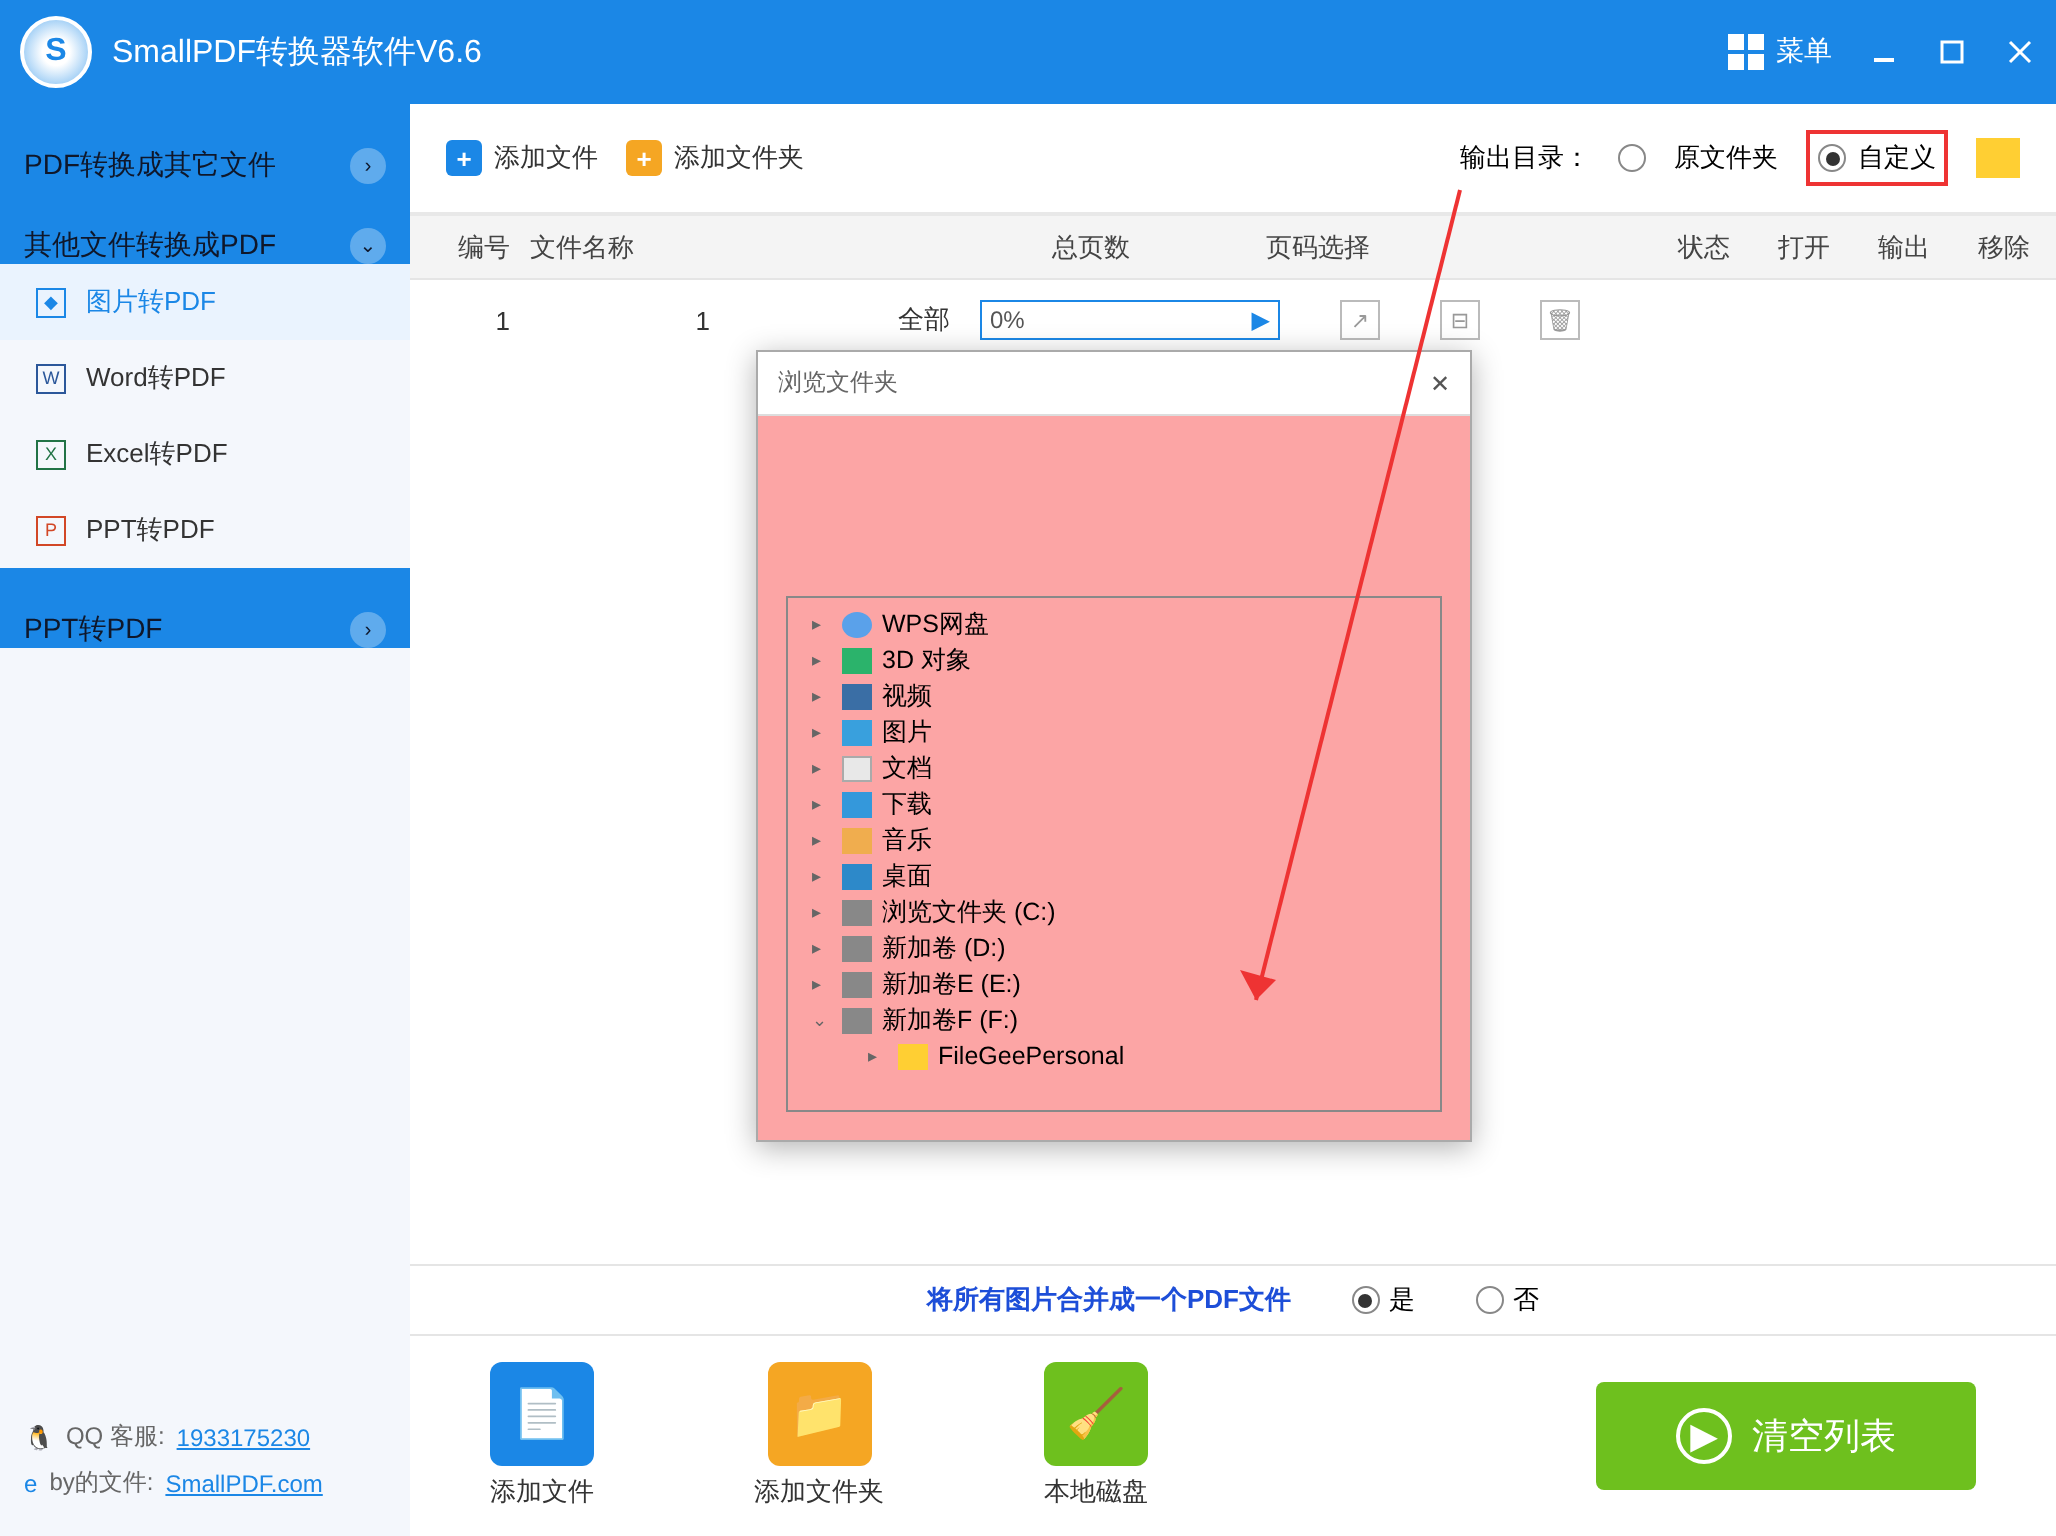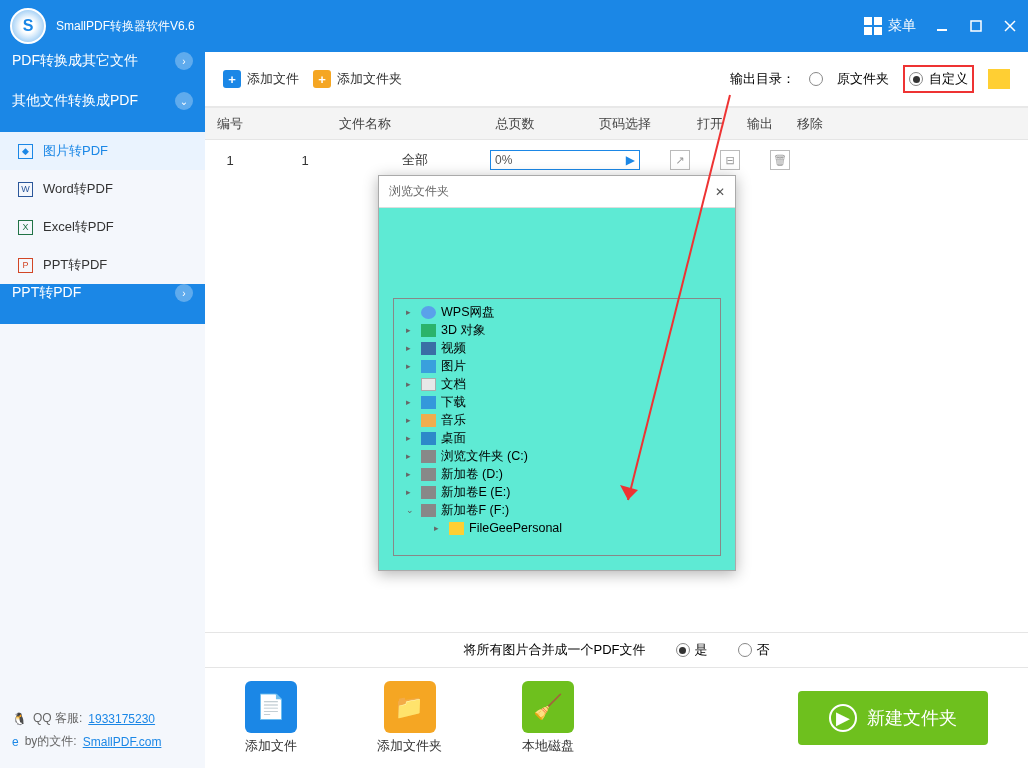--- a/index.html
+++ b/index.html
@@ -1,62 +1,62 @@
 <!DOCTYPE html>
 <html><head>
 <meta charset="utf-8">
 <style>
 * { margin:0; padding:0; box-sizing:border-box; font-family:"Microsoft YaHei",Arial,sans-serif; }
 body { width:1028px; height:768px; overflow:hidden; background:#fff; position:relative; }
 .titlebar { height:52px; background:linear-gradient(#1b87e6,#1b87e6); display:flex; align-items:center; color:#fff; padding:0 10px; }
 .logo { width:36px; height:36px; border-radius:50%; border:2px solid #fff; display:flex; align-items:center; justify-content:center; margin-right:10px; font-weight:bold; color:#1b87e6; background:radial-gradient(#fff 30%,#6bb3f0); }
-.title { font-size:12px;text-align:right; }
+.title { font-size:16px;text-align:right; }
 .titlebar-right { margin-left:auto; display:flex; align-items:center; gap:18px; }
 .menu-btn { display:flex; align-items:center; gap:6px; font-size:14px; }
 .menu-icon { width:18px; height:18px; display:grid; grid-template-columns:1fr 1fr; gap:2px; }
 .menu-icon span { background:#fff; }
 .win-btn { width:16px; height:16px; display:flex; align-items:center; justify-content:center; }
 .layout { display:flex; height:716px; }
 .sidebar { width:205px; background:#f4f7fc; display:flex; flex-direction:column; }
-.sb-section { height:40px; background:#1b87e6; color:#ffffff; display:flex; align-items:flex-start; padding:0 12px; font-size:14px; }
+.sb-section { height:40px; background:#1b87e6; color:#0f172a; display:flex; align-items:flex-end; padding:0 12px; font-size:14px; }
 .sb-section .chev { margin-left:auto; width:18px; height:18px; border-radius:50%; background:rgba(255,255,255,.3); display:flex; align-items:center; justify-content:center; font-size:10px; }
 .sb-item { height:38px; display:flex; align-items:center; padding:0 18px; font-size:13px; color:#333; gap:10px; }
 .sb-item.active { background:#eaf3fe; color:#1b87e6; }
 .sb-icon { width:15px; height:15px; border:1px solid currentColor; display:flex; align-items:center; justify-content:center; font-size:9px; }
 .sidebar-footer { margin-top:auto; padding:12px; font-size:12px; color:#666; }
 .sidebar-footer a { color:#1b87e6; text-decoration:underline; }
 .footer-row { display:flex; align-items:center; gap:6px; margin-bottom:6px; }
 .main { flex:1; display:flex; flex-direction:column; }
 .toolbar { height:56px; display:flex; align-items:center; padding:0 18px; gap:14px; border-bottom:2px solid #e8e8e8; }
 .tb-btn { display:flex; align-items:center; gap:6px; font-size:13px; color:#333; }
 .tb-icon { width:18px; height:18px; border-radius:3px; display:flex; align-items:center; justify-content:center; color:#fff; font-weight:bold; }
 .tb-spacer { flex:1; }
 .radio { width:14px; height:14px; border:1px solid #888; border-radius:50%; display:inline-flex; align-items:center; justify-content:center; }
 .radio.checked::after { content:""; width:7px; height:7px; background:#333; border-radius:50%; }
 .red-box { border:2px solid #e33; padding:3px 4px; display:flex; align-items:center; gap:6px; }
 .path-input { border:1px solid #ccc; width:185px; height:22px; font-size:12px; padding:0 4px; }
 .folder-btn { width:22px; height:20px; background:#ffcf33; border:none; }
 .table-head { height:32px; background:#f4f4f4; display:flex; align-items:center; border-bottom:1px solid #e5e5e5; font-size:13px; color:#444; }
-.col { text-align:center; }
-.c-num{width:50px} .c-name{width:210px;text-align:center;padding-left:10px} .c-pages{width:100px} .c-sel{width:120px} .c-status{width:180px} .c-open{width:50px} .c-out{width:50px} .c-del{width:50px}
+.col { text-align:right; }
+.c-num{width:50px} .c-name{width:210px;text-align:left;padding-left:10px} .c-pages{width:100px} .c-sel{width:120px} .c-status{width:180px} .c-open{width:50px} .c-out{width:50px} .c-del{width:50px}
 .table-row { height:40px; display:flex; align-items:center; font-size:13px; color:#333; }
 .file-ic { width:22px; height:22px; background:#ffcf33; margin-right:6px; display:inline-flex; align-items:center; justify-content:center; vertical-align:middle; border-radius:2px;}
 .file-ic::after{content:""; width:0; height:0; border-left:5px solid transparent; border-right:5px solid transparent; border-bottom:6px solid #fff; position:relative; top:-2px;}
 .progress { width:150px; height:20px; border:1px solid #1b87e6; display:flex; align-items:center; padding:0 4px; font-size:12px; color:#555; margin:0 auto; position:relative;}
 .progress .play { margin-left:auto; color:#1b87e6; }
 .action-ic { width:20px; height:20px; border:1px solid #bbb; margin:0 auto; display:flex; align-items:center; justify-content:center; color:#999; font-size:11px;}
 .merge-bar { height:36px; border-top:1px solid #e5e5e5; border-bottom:1px solid #e5e5e5; display:flex; align-items:center; justify-content:center; gap:30px; font-size:13px; }
-.merge-bar .q { color:#000000; }
+.merge-bar .q { color:#1d4ed8;font-weight:bold; }
 .bottom { height:100px; display:flex; align-items:center; padding:0 40px; gap:80px; }
 .big-btn { display:flex; flex-direction:column; align-items:center; font-size:13px; color:#333; gap:4px;}
 .big-ic { width:52px; height:52px; border-radius:6px; display:flex; align-items:center; justify-content:center; font-size:24px; color:#fff; }
 .start-btn { margin-left:auto; width:190px; height:54px; background:#6ec01e; border-radius:4px; display:flex; align-items:center; justify-content:center; gap:10px; color:#fff; font-size:18px; }
 .start-btn .pc{ width:28px; height:28px; border:2px solid #fff; border-radius:50%; display:flex; align-items:center; justify-content:center;}
 
-.dialog { position:absolute; left:378px; top:175px; width:358px; background:#5eead4; border:1px solid #aaa; box-shadow:0 3px 14px rgba(0,0,0,.3); }
+.dialog { position:absolute; left:378px; top:175px; width:358px; background:#fca5a5; border:1px solid #aaa; box-shadow:0 3px 14px rgba(0,0,0,.3); }
 .dlg-title { height:32px; background:#fff; border-bottom:1px solid #ddd; display:flex; align-items:center; padding:0 10px; font-size:12px; color:#666;}
 .dlg-title .x { margin-left:auto; color:#555; }
 .dlg-body { padding:90px 14px 14px; }
 .tree-box { border:1px solid #888; height:258px; overflow:auto; padding:4px 2px; font-size:12.5px; }
 .tree-item { display:flex; align-items:center; gap:5px; height:18px; padding-left:10px; }
 .tree-item .exp { width:10px; color:#666; font-size:9px;}
 .ti { width:15px; height:13px; display:inline-block; background:#ffcf33; }
 .ti.cloud{background:#5aa1ea;border-radius:50%;} .ti.cube{background:#2bb36b} .ti.film{background:#3a6ea5} .ti.pic{background:#39a0dd} .ti.doc{background:#e8e8e8;border:1px solid #aaa} .ti.dl{background:#3498db} .ti.mus{background:#f0ad4e} .ti.desk{background:#2d89c9} .ti.disk{background:#888}
 .dlg-btns { display:flex; gap:10px; padding:12px; justify-content:center; }
 .dlg-btn { width:100px; height:26px; background:#f3f3f3; border:1px solid #bbb; font-size:12px; }
@@ -160,20 +160,21 @@
         <span style="font-size:13px">自定义</span>
       </span>
       <button class="folder-btn"></button>
     </div>
 
     <div class="table-head">
       <div class="col c-num">编号</div>
       <div class="col c-name">文件名称</div>
       <div class="col c-pages">总页数</div>
       <div class="col c-sel">页码选择</div>
+      <div class="col c-status">状态</div>
       <div class="col c-open">打开</div>
       <div class="col c-out">输出</div>
       <div class="col c-del">移除</div>
     </div>
     <div class="table-row">
       <div class="col c-num">1</div>
       <div class="col c-pages">1</div>
       <div class="col c-sel">全部</div>
       <div class="col c-status">
           <div class="progress">
@@ -212,21 +213,21 @@
       <div class="big-btn">
           <div class="big-ic" style="background:#f5a623">📁</div>
           <span>添加文件夹</span>
         </div>
       <div class="big-btn">
           <div class="big-ic" style="background:#6ec01e">🧹</div>
           <span>本地磁盘</span>
         </div>
       <div class="start-btn">
           <span class="pc">▶</span>
-          <span>新建文件夹</span>
+          <span>清空列表</span>
         </div>
     </div>
   </div>
 </div>
 
 <div class="dialog">
   <div class="dlg-title">
     <span>浏览文件夹</span>
     <span class="x">✕</span>
   </div>

